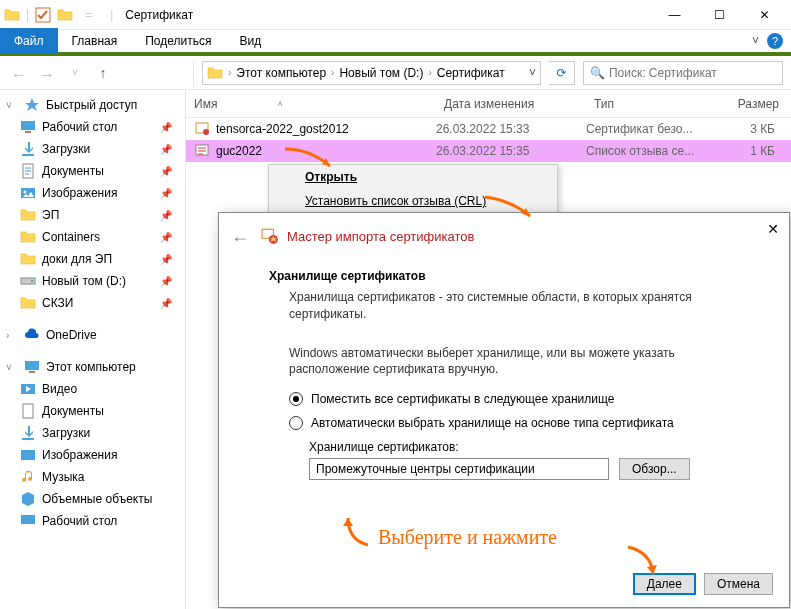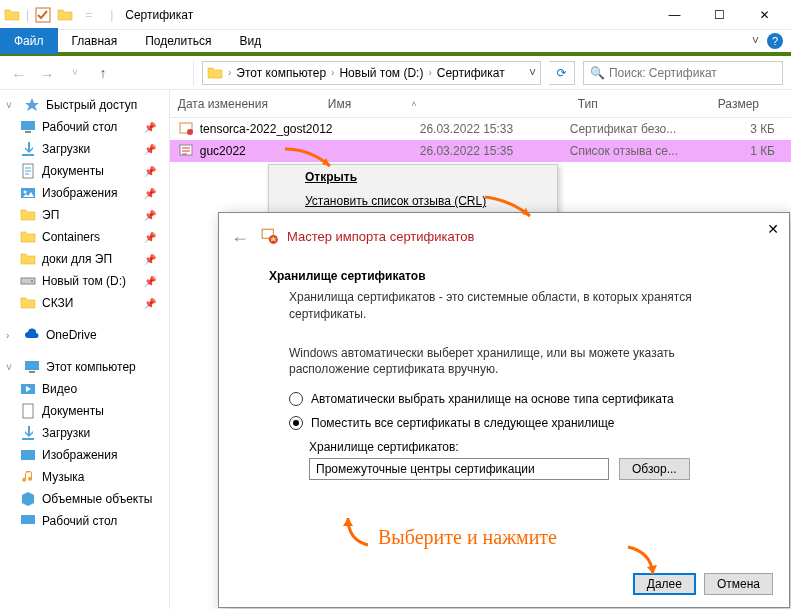--- a/index.html
+++ b/index.html
@@ -43,21 +43,21 @@
 .nav .item { display:flex; align-items:center; height:22px; padding-left:20px; gap:6px; white-space:nowrap;}
 .nav .item.root { padding-left:6px; font-weight:normal;}
 .nav .item .exp { width:12px; color:#888; font-size:10px;}
 .nav .item .pin { margin-left:auto; margin-right:12px; color:#888; font-size:10px;}
 .nav .ic { width:16px; height:16px; display:inline-block;}
 
 
 .content { flex:1; position:relative;}
 .cols { display:flex; height:28px; border-bottom:1px solid #e8e8e8; align-items:center; color:#555;}
 .cols .col { padding-left:8px;}
-.cols .c-name{width:250px;display:flex;align-items:center;} .cols .c-date{width:150px;} .cols .c-type{width:140px;} .cols .c-size{flex:1;text-align:right;padding-right:32px;}
+.cols .c-name{width:250px;display:flex;align-items:center;} .cols .c-date{width:150px;} .cols .c-type{width:140px;} .cols .c-size{flex:1;text-align:right;padding-right:12px;}
 .cols .sorta { margin-left:60px; color:#888; font-size:9px;}
 .row { display:flex; height:22px; align-items:center;}
 .row.sel { background:#f0abfc;}
 .row .c-name{width:250px;padding-left:8px;display:flex;align-items:center;gap:6px;} .row .c-date{width:150px;color:#666;} .row .c-type{width:140px;color:#666;white-space:nowrap;overflow:hidden;text-overflow:ellipsis;} .row .c-size{flex:1;text-align:right;padding-right:16px;color:#666;}
 
 
 .ctx { position:absolute; left:268px; top:164px; width:290px; background:#f2f2f2; border:1px solid #ccc; box-shadow:2px 2px 6px rgba(0,0,0,0.2); z-index:5;}
 .ctx .citem { height:24px; display:flex; align-items:center; padding-left:36px;text-decoration:underline; }
 .ctx .citem.bold { font-weight:bold;}
 .ctx .csplit{height:1px;background:#ccc;margin:2px 4px;}
@@ -301,25 +301,25 @@
           <svg class="ic" viewBox="0 0 16 16">
             <rect x="1" y="2" width="14" height="9" fill="#4aa3df"></rect>
           </svg>
           <span>Рабочий стол</span>
         </div>
     </div>
   </div>
 
   <div class="content">
     <div class="cols">
-      <div class="col c-date">Дата изменения</div>
       <div class="col c-name">
           <span>Имя</span>
           <span class="sorta">˄</span>
         </div>
+      <div class="col c-date">Дата изменения</div>
       <div class="col c-type">Тип</div>
       <div class="col c-size">Размер</div>
     </div>
     <div class="row">
       <div class="c-name">
           <svg class="ic" width="16" height="16" viewBox="0 0 16 16">
             <rect x="2" y="2" width="12" height="10" fill="#fff" stroke="#d89030"></rect>
             <circle cx="12" cy="11" r="3" fill="#d84040"></circle>
           </svg>
           <span>tensorca-2022_gost2012</span>
@@ -358,26 +358,26 @@
         <circle cx="11" cy="11" r="4" fill="#d84040"></circle>
         <path fill="#ffd060" d="M11 8l1 2h2l-1.5 1 1 2-2.5-1-2.5 1 1-2L8 10h2z"></path>
       </svg>
     <span class="wtitle">Мастер импорта сертификатов</span>
   </div>
   <div class="wbody">
     <div class="wh1">Хранилище сертификатов</div>
     <div class="wdesc">Хранилища сертификатов - это системные области, в которых хранятся сертификаты.</div>
     <div class="wtxt">Windows автоматически выберет хранилище, или вы можете указать расположение сертификата вручную.</div>
     <div class="radio">
+      <span class="rb sel"></span>
+      <span>Поместить все сертификаты в следующее хранилище</span>
+    </div>
+    <div class="radio">
       <span class="rb"></span>
       <span>Автоматически выбрать хранилище на основе типа сертификата</span>
-    </div>
-    <div class="radio">
-      <span class="rb sel"></span>
-      <span>Поместить все сертификаты в следующее хранилище</span>
     </div>
     <div class="store">
       <div class="slbl">Хранилище сертификатов:</div>
       <div class="srow">
         <input value="Промежуточные центры сертификации" style="">
         <span class="btn">Обзор...</span>
       </div>
     </div>
   </div>
   <div class="wfoot">

